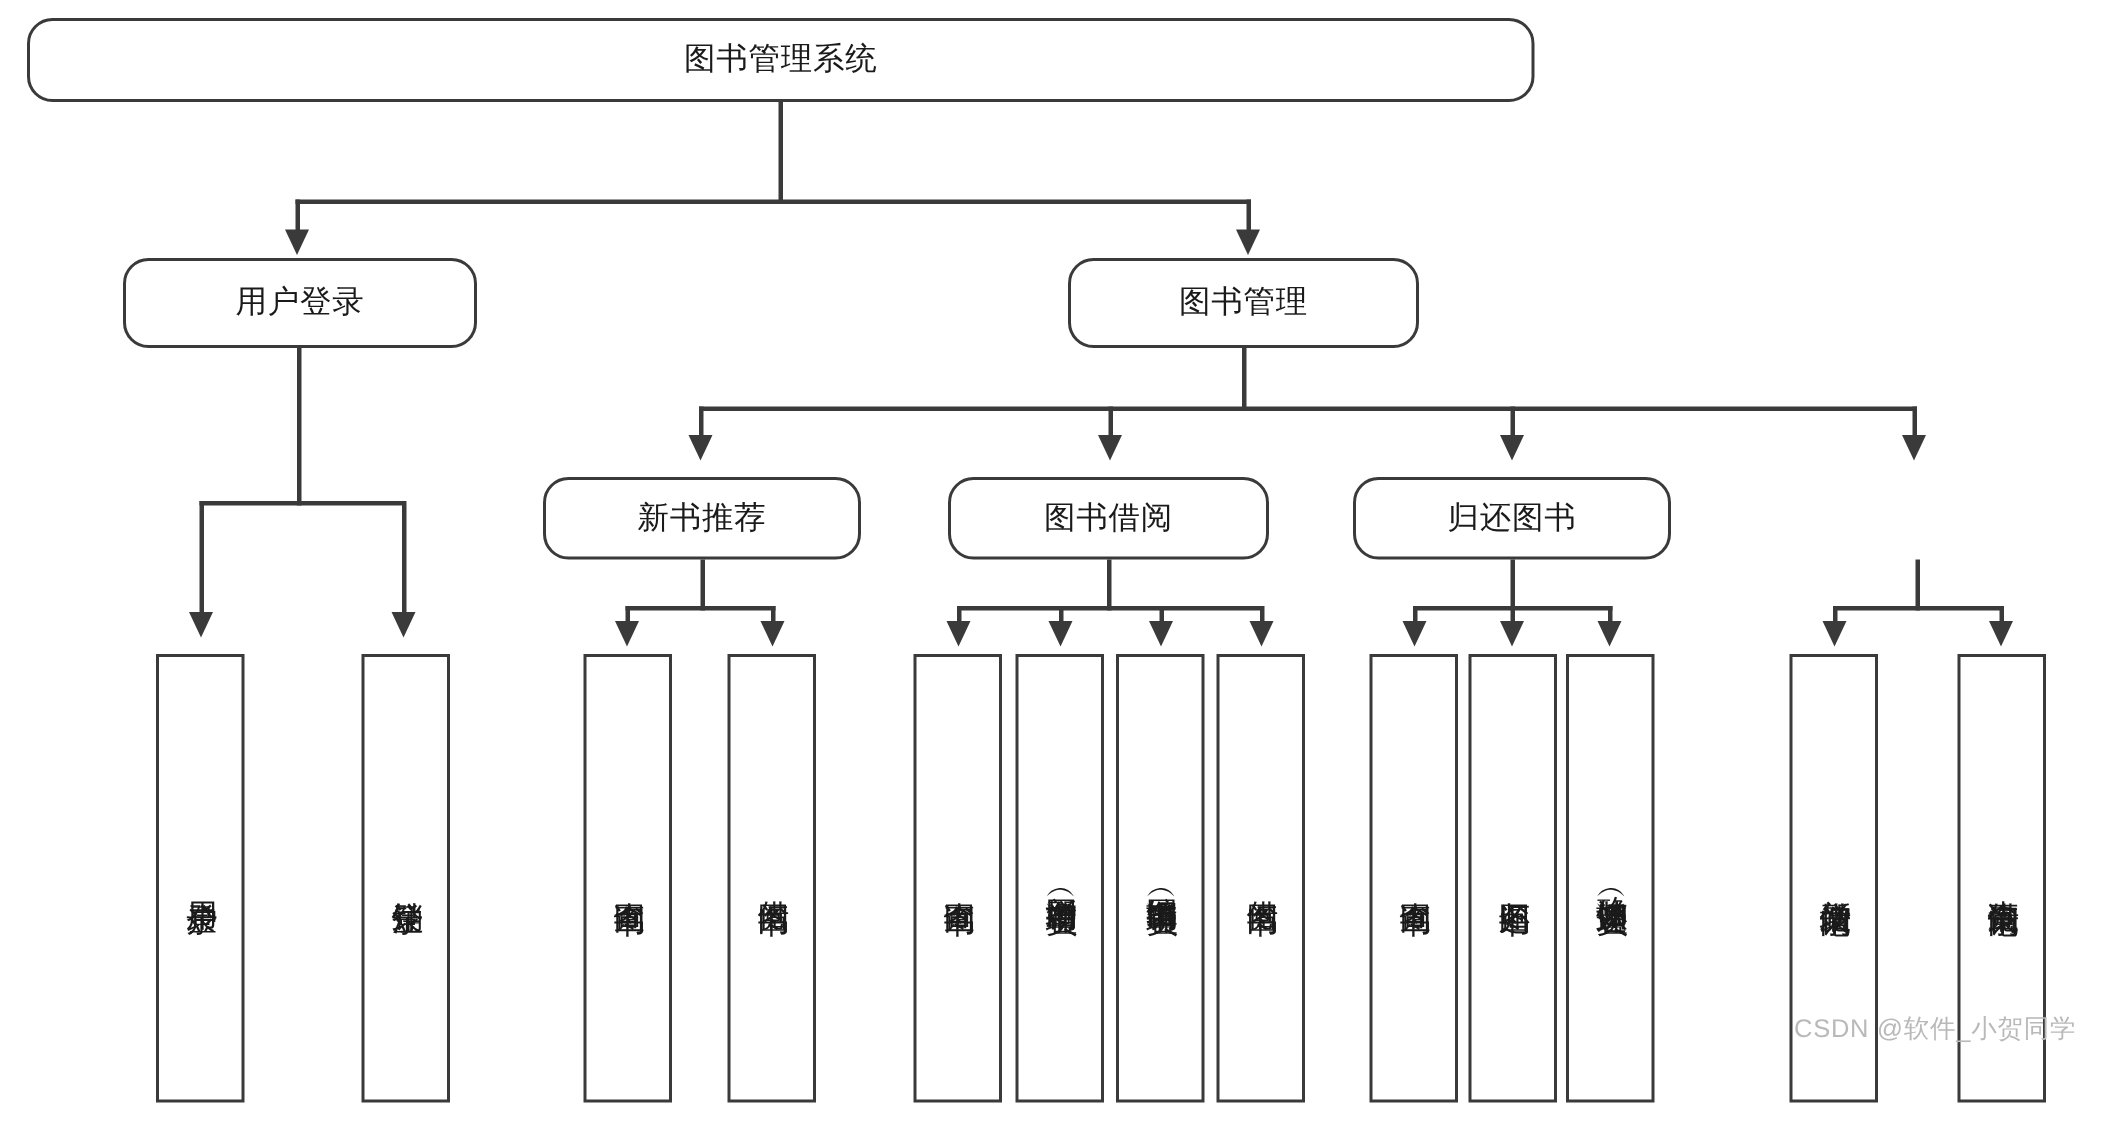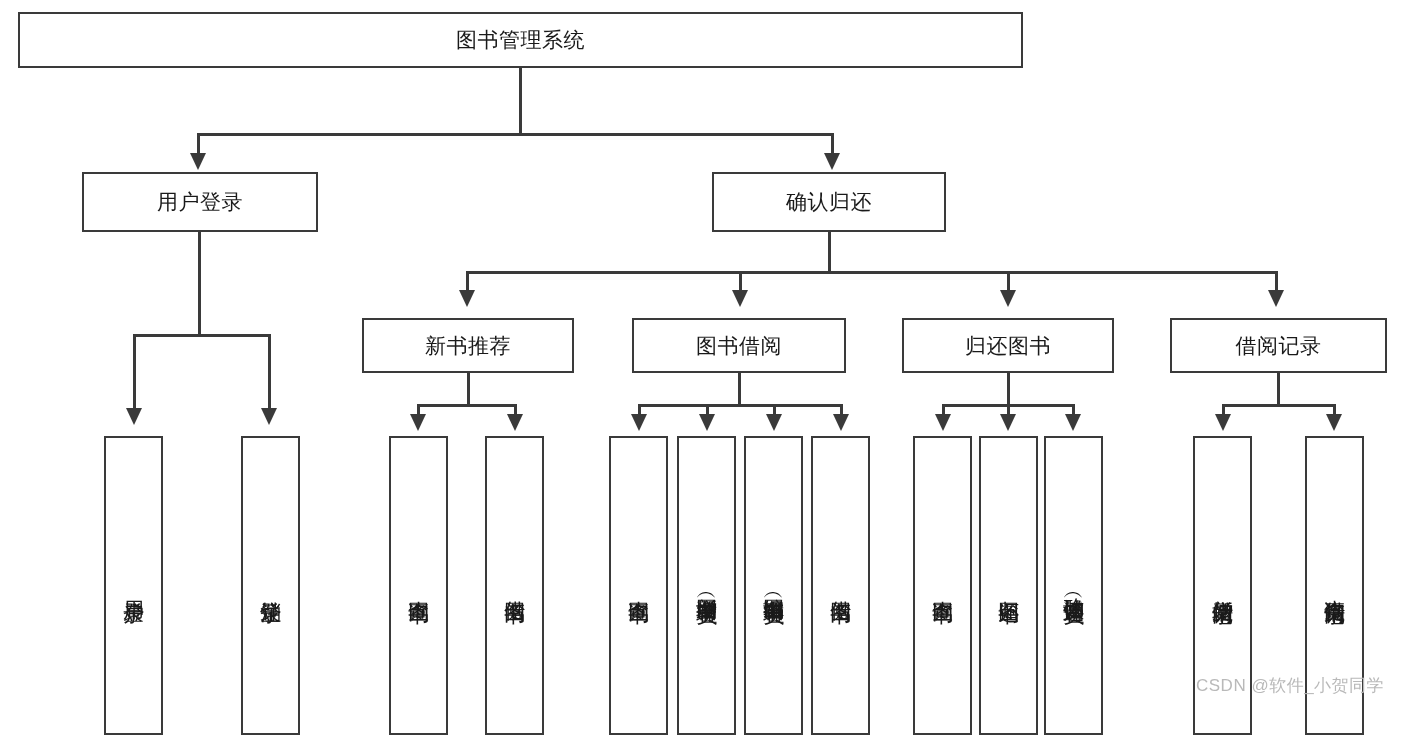--- a/index.html
+++ b/index.html
@@ -24,20 +24,21 @@
     background: #ffffff;
     display: flex;
     align-items: center;
     justify-content: center;
     color: #1a1a1a;
   }
   .node.horiz {
     font-size: 21px;
     line-height: 1.1;
     letter-spacing: 0.5px;
+    border-radius: 17px;
   }
   .node.vert {
     writing-mode: vertical-rl;
     text-orientation: upright;
     font-size: 21px;
     line-height: 1.25;
     letter-spacing: 1px;
     padding: 4px 0;
     text-align: center;
   }
@@ -85,21 +86,21 @@
   <div class="arrow" style="left:190px; top:153px;"></div>
 
   <div class="edge v" style="left:831px; top:133px; width:3px; height:24px;"></div>
   <div class="arrow" style="left:824px; top:153px;"></div>
 
   <div class="node horiz" style="left:82px; top:172px; width:236px; height:60px;">
     <span class="txt">用户登录</span>
   </div>
 
   <div class="node horiz" style="left:712px; top:172px; width:234px; height:60px;">
-    <span class="txt">确认归还</span>
+    <span class="txt">图书管理</span>
   </div>
 
   <div class="edge v" style="left:198px; top:232px; width:3px; height:105px;"></div>
   <div class="edge h" style="left:133px; top:334px; width:137px; height:3px;"></div>
   <div class="edge v" style="left:133px; top:334px; width:3px; height:78px;"></div>
   <div class="arrow" style="left:126px; top:408px;"></div>
   <div class="edge v" style="left:268px; top:334px; width:3px; height:78px;"></div>
   <div class="arrow" style="left:261px; top:408px;"></div>
 
   <div class="edge v" style="left:828px; top:232px; width:3px; height:42px;"></div>
@@ -115,23 +116,20 @@
 
   <div class="node horiz" style="left:632px; top:318px; width:214px; height:55px;">
     <span class="txt">图书借阅</span>
   </div>
   <div class="node horiz" style="left:362px; top:318px; width:212px; height:55px;">
     <span class="txt">新书推荐</span>
   </div>
   <div class="node horiz" style="left:902px; top:318px; width:212px; height:55px;">
     <span class="txt">归还图书</span>
   </div>
-  <div class="node horiz" style="left:1170px; top:318px; width:217px; height:55px;">
-    <span class="txt">借阅记录</span>
-  </div>
 
   <div class="edge v" style="left:467px; top:373px; width:3px; height:34px;"></div>
   <div class="edge h" style="left:417px; top:404px; width:100px; height:3px;"></div>
   <div class="edge v" style="left:417px; top:404px; width:3px; height:12px;"></div>
   <div class="arrow" style="left:410px; top:414px;"></div>
   <div class="edge v" style="left:514px; top:404px; width:3px; height:12px;"></div>
   <div class="arrow" style="left:507px; top:414px;"></div>
 
   <div class="edge v" style="left:738px; top:373px; width:3px; height:34px;"></div>
   <div class="edge h" style="left:638px; top:404px; width:204px; height:3px;"></div>

